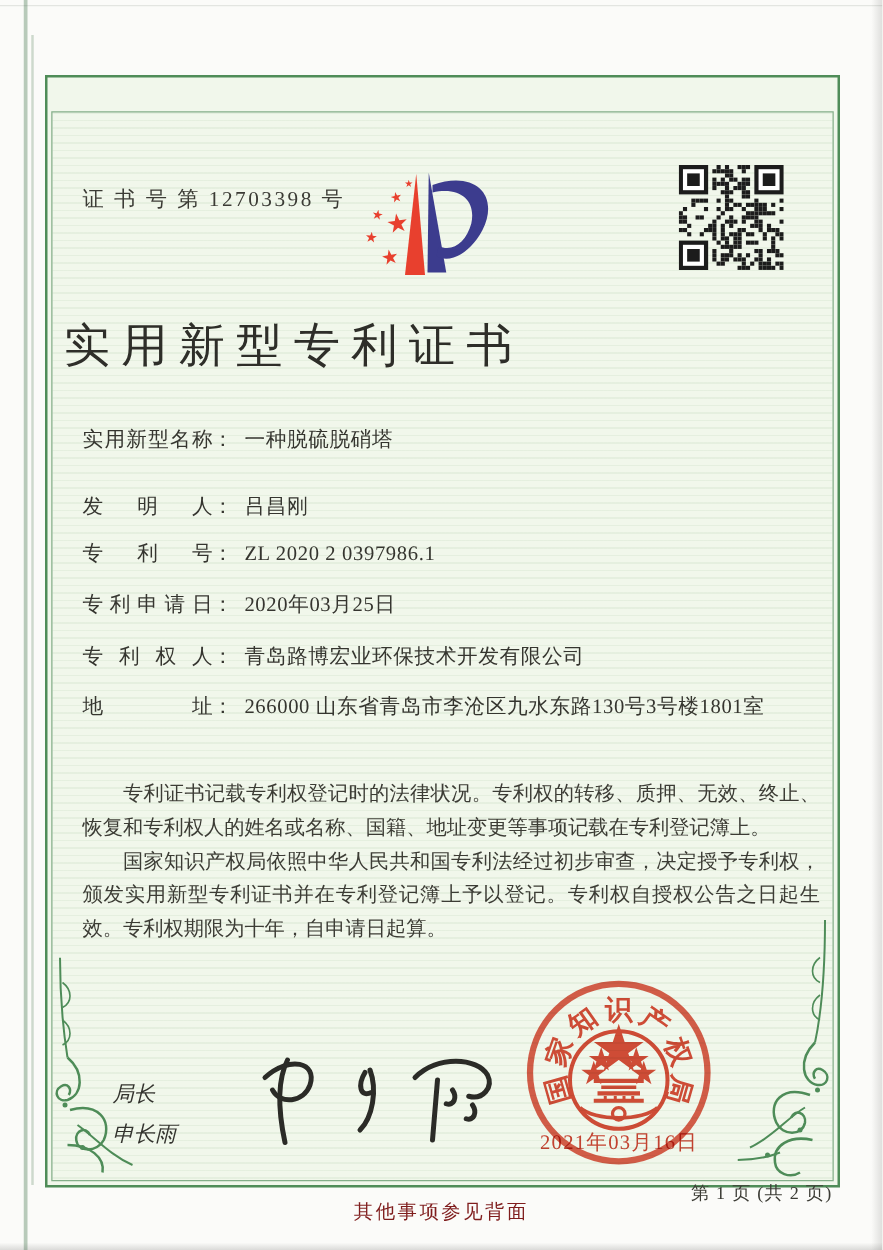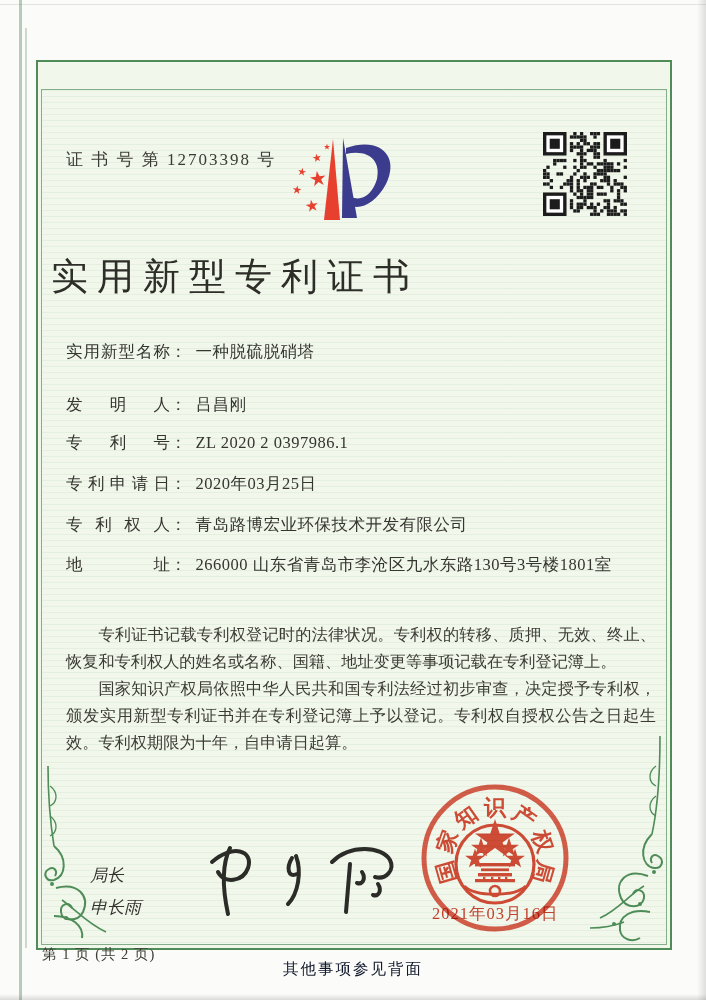--- a/index.html
+++ b/index.html
@@ -76,26 +76,26 @@
     mix-blend-mode:multiply;opacity:.95;}
   .seal-ch{font-size:22px;font-weight:700;fill:#d8442f;text-anchor:middle;
     font-family:"Liberation Serif",serif;}
   .seal-date{
     position:absolute;left:390px;top:813px;
     font-size:16.5px;color:#cf4534;letter-spacing:1px;white-space:nowrap;
     mix-blend-mode:multiply;
   }
 
   .page-info{
-    position:absolute;left:0;top:855px;width:100%;text-align:left;
+    position:absolute;left:0;top:855px;width:100%;text-align:right;
     font-size:14.5px;color:#3c3c35;letter-spacing:1px;
   }
   .back-note{
     position:absolute;left:0;top:959px;width:100%;text-align:center;
-    font-size:15.5px;color:#0f172a;letter-spacing:2px;
+    font-size:15.5px;color:#7f1d1d;letter-spacing:2px;
   }
 
   .ornament{position:absolute;pointer-events:none;}
   .orn-br{right:-2px;bottom:-2px;}
   .orn-bl{left:-2px;bottom:-2px;}
 
   svg text{user-select:none;}
 </style>
 </head>
 <body>

